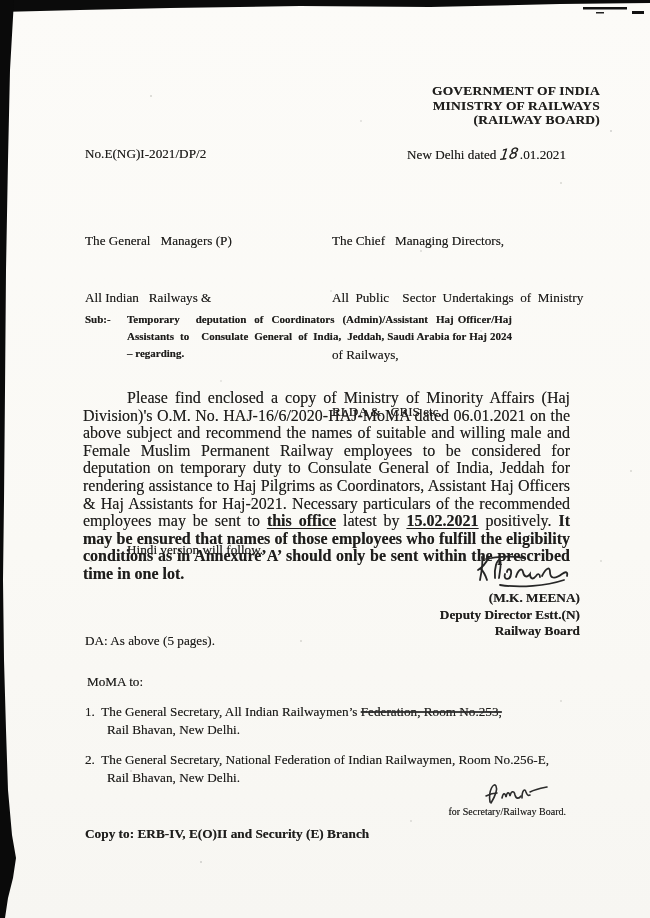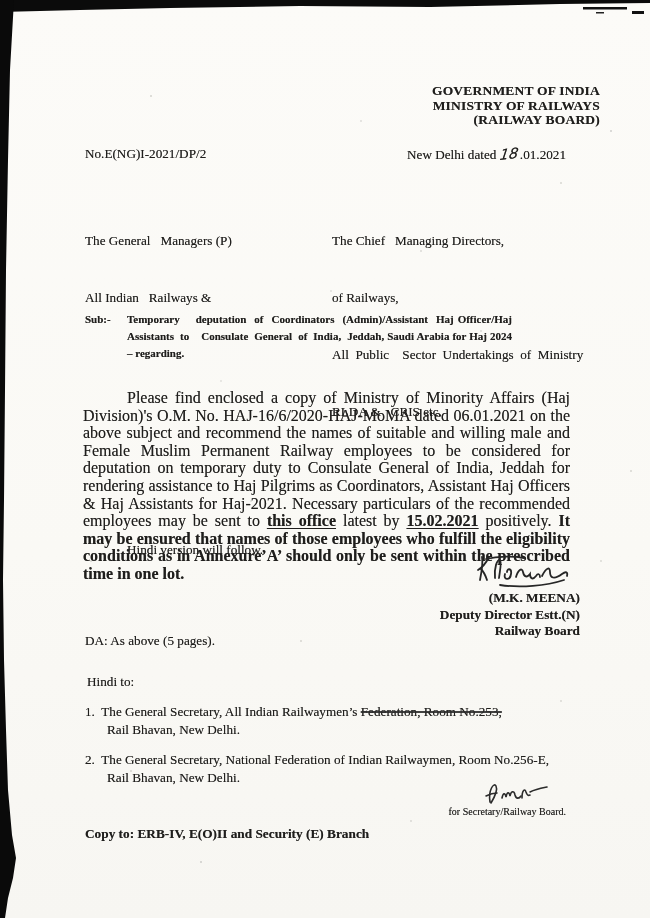--- a/index.html
+++ b/index.html
@@ -129,22 +129,22 @@
     <span>No.E(NG)I-2021/DP/2</span>
     <span><span>New Delhi dated</span><span class="handwritten">18</span><span>.01.2021</span></span>
   </div>
 
   <div class="addr addr-left txt">
     <div>The General   Managers (P)</div>
     <div>All Indian   Railways &amp;</div>
   </div>
   <div class="addr addr-right txt">
     <div>The Chief   Managing Directors,</div>
+    <div>All  Public    Sector  Undertakings  of  Ministry</div>
     <div>of Railways,</div>
-    <div>All  Public    Sector  Undertakings  of  Ministry</div>
     <div>RLDA &amp;   CRIS etc.</div>
   </div>
 
   <div class="subject txt">
     <span class="sub-label">Sub:-</span>
     <span class="sub-text">Temporary    deputation  of  Coordinators  (Admin)/Assistant  Haj Officer/Haj  Assistants  to    Consulate  General  of  India,  Jeddah, Saudi Arabia for Haj 2024 – regarding.</span>
   </div>
 
   <div class="body-para txt"><span>Please find enclosed a copy of Ministry of Minority Affairs (Haj Division)'s O.M. No. HAJ-16/6/2020-HAJ-MoMA dated 06.01.2021 on the above subject and recommend the names of suitable and willing male and Female Muslim Permanent Railway employees to be considered for deputation on temporary duty to Consulate General of India, Jeddah for rendering assistance to Haj Pilgrims as Coordinators, Assistant Haj Officers &amp; Haj Assistants for Haj-2021.  Necessary particulars of the recommended employees may be sent to </span><span class="bu">this office</span><span> latest by </span><span class="bu">15.02.2021</span><span> positively.  </span><span class="b">It may be ensured that names of those employees who fulfill the eligibility conditions as in Annexure’A’ should only be sent within the prescribed time in one lot.</span></div>
 
@@ -164,21 +164,21 @@
         <path d="M30,35 C50,38 76,36 94,30"></path>
       </g>
     </svg>
     <div>(M.K. MEENA)</div>
     <div>Deputy Director Estt.(N)</div>
     <div>Railway Board</div>
   </div>
 
   <div class="da txt">DA: As above (5 pages).</div>
 
-  <div class="copy-heading txt">Hindi to:</div>
+  <div class="copy-heading txt">MoMA to:</div>
 
   <div class="copy-item first txt">
     <div><span>1.</span>&nbsp; <span>The General Secretary, All Indian Railwaymen’s </span><span class="struck">Federation, Room No.253,</span></div>
     <div class="cont">Rail Bhavan, New Delhi.</div>
   </div>
 
   <div class="copy-item second txt">
     <div><span>2.</span>&nbsp; <span>The General Secretary, National  Federation of Indian Railwaymen, Room   No.256-E,</span></div>
     <div class="cont">Rail Bhavan, New Delhi.</div>
   </div>

